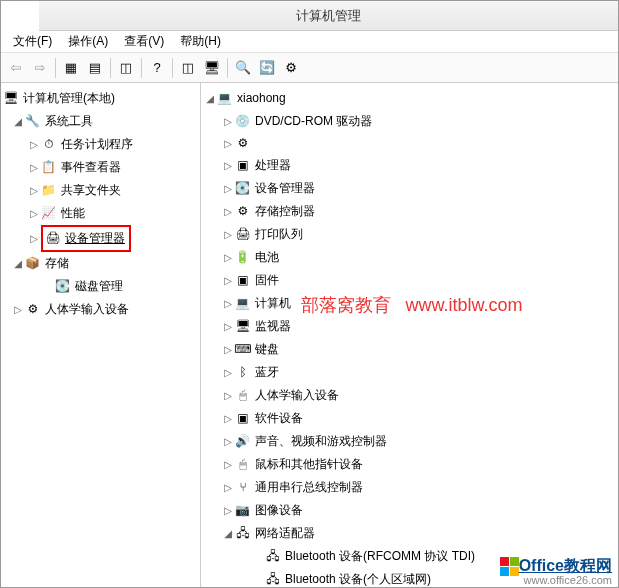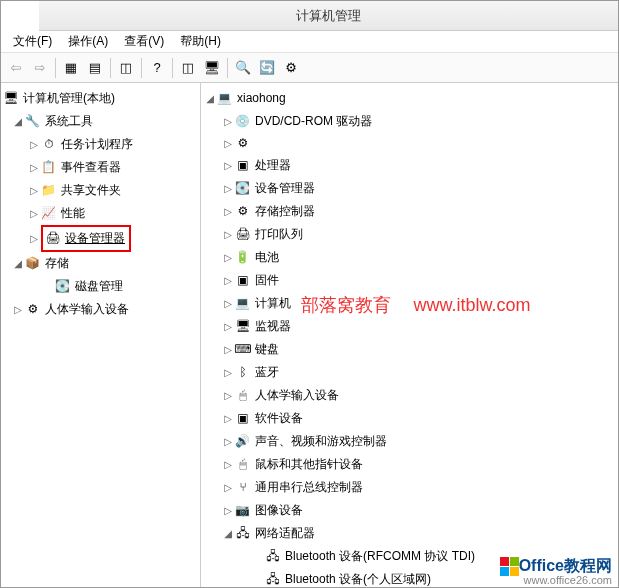--- a/index.html
+++ b/index.html
@@ -13,22 +13,22 @@
     .tool-sep { width: 1px; height: 20px; background: #ccc; margin: 0 2px; }
     .content { display: flex; height: calc(100% - 82px); }
     .left-pane { width: 200px; border-right: 1px solid #ccc; padding: 4px 2px; overflow: hidden; }
     .right-pane { flex: 1; padding: 4px 2px; overflow: hidden; position: relative; }
     .tree-node { white-space: nowrap; line-height: 21px; display: flex; align-items: center; }
     .tree-arrow { width: 14px; display: inline-flex; justify-content: center; color: #666; cursor: pointer; font-size: 10px; }
     .tree-icon { width: 16px; height: 16px; display: inline-flex; align-items: center; justify-content: center; margin-right: 2px; font-size: 12px; }
     .tree-label { cursor: pointer; padding: 1px 2px; }
     .highlight-red { border: 2px solid #e00; padding: 1px 2px; text-decoration: underline; }
     .watermark { position: absolute; top: 210px; left: 100px; color: #e33; font-size: 18px; pointer-events: none; font-family: "SimSun", serif; }
-    .watermark .url { color: #e33; margin-left: 18px; font-family: Arial, sans-serif; }
-    .office-mark { position: absolute; bottom: 10px; right: 6px; display: flex; align-items: center; gap: 0; font-size: 16px; color: #0a4b8c; font-weight: bold; pointer-events: none; }
+    .watermark .url { color: #e33; margin-left: 10px; font-family: Arial, sans-serif; }
+    .office-mark { position: absolute; bottom: 10px; right: 6px; display: flex; align-items: center; gap: 0; font-size: 16px; color: #0a4b8c; font-weight: bold; pointer-events: none; text-decoration: underline; }
     .office-url { position: absolute; bottom: 1px; right: 6px; font-size: 11px; color: #888; pointer-events: none; }
     .office-logo { display:inline-flex; gap:1px; }
     .sq { width:9px; height:9px; }
     .o-r{background:#e81123}.o-g{background:#7fba00}.o-b{background:#00a4ef}.o-y{background:#ffb900}
   </style>
 </head>
 <body>
 
 <div class="titlebar">
   <span>计算机管理</span>

